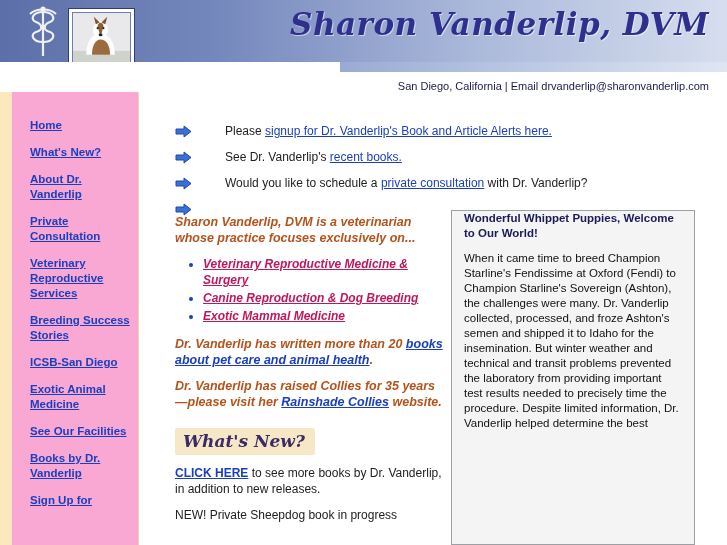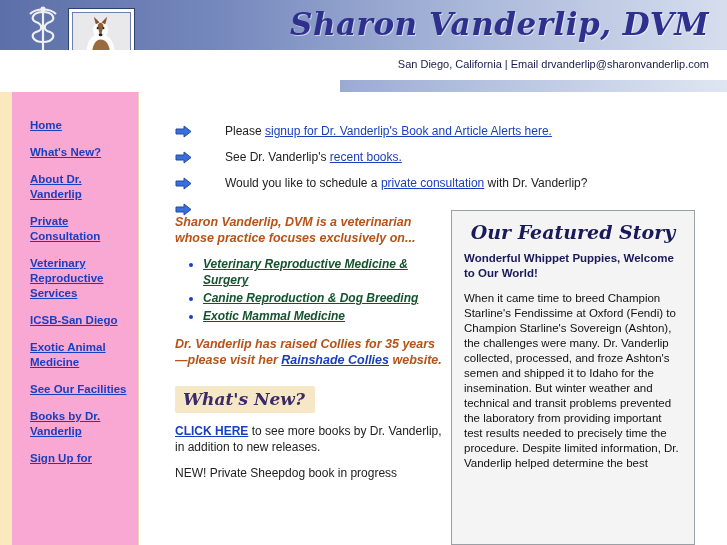--- a/index.html
+++ b/index.html
@@ -66,21 +66,21 @@
     font-style: italic;
     font-weight: bold;
     font-size: 31px;
     color: #2f2f8e;
     letter-spacing: 0.5px;
     text-shadow: 1px 1px 0 rgba(255,255,255,0.55);
     white-space: nowrap;
   }
   .contact-bar {
     position: absolute;
-    left: 0; top: 50px;
+    left: 0; top: 72px;
     width: 727px; height: 30px;
     background: #ffffff;
   }
   .contact-bar .inner {
     position: absolute;
     left: 0; top: 0;
     width: 727px; height: 30px;
     background: linear-gradient(to right, #ffffff 0%, #ffffff 100%);
   }
   .contact-text {
@@ -194,21 +194,21 @@
   }
   .spec-list li {
     font-weight: bold;
     font-style: italic;
     font-size: 12px;
     line-height: 16px;
     margin-bottom: 2px;
     color: #1a3fbe;
   }
   .spec-list li span {
-    color: #14532d;
+    color: #be185d;
     text-decoration: underline;
     cursor: pointer;
   }
   .orange-p {
     font-weight: bold;
     font-style: italic;
     color: #b5531b;
     font-size: 12.5px;
     line-height: 16px;
     margin: 0 0 10px 0;
@@ -329,20 +329,21 @@
   <div class="content">
 
     <div class="sidebar">
       <div class="sidebar-strip"></div>
       <div class="nav">
         <a class="nav-item">Home</a>
         <a class="nav-item">What's New?</a>
         <a class="nav-item">About Dr. Vanderlip</a>
         <a class="nav-item">Private Consultation</a>
         <a class="nav-item">Veterinary Reproductive Services</a>
+        <a class="nav-item">Breeding Success Stories</a>
         <a class="nav-item">ICSB-San Diego</a>
         <a class="nav-item">Exotic Animal Medicine</a>
         <a class="nav-item">See Our Facilities</a>
         <a class="nav-item">Books by Dr. Vanderlip</a>
         <a class="nav-item">Sign Up for</a>
       </div>
     </div>
 
     <div class="main">
 
@@ -387,31 +388,31 @@
 
       <div class="left-col">
         <p class="intro">Sharon Vanderlip, DVM is a veterinarian whose practice focuses exclusively on...</p>
 
         <ul class="spec-list">
           <li><span>Veterinary Reproductive Medicine &amp; Surgery</span></li>
           <li><span>Canine Reproduction &amp; Dog Breeding</span></li>
           <li><span>Exotic Mammal Medicine</span></li>
         </ul>
 
+        <p class="orange-p"><span>Dr. Vanderlip has written more than 20 </span><a>books about pet care and animal health</a><span>.</span></p>
 
         <p class="orange-p"><span>Dr. Vanderlip has raised Collies for 35 years—please visit her </span><a>Rainshade Collies</a><span> website.</span></p>
 
         <div class="whatsnew-title">What's New?</div>
 
         <p class="body-p"><a>CLICK HERE</a><span> to see more books by Dr. Vanderlip, in addition to new releases.</span></p>
 
         <p class="body-p">NEW! Private Sheepdog book in progress</p>
       </div>
 
       <div class="featured">
-        <div class="featured-head">Our Featured Story</div>
         <div class="featured-sub">Wonderful Whippet Puppies, Welcome to Our World!</div>
         <div class="featured-body">When it came time to breed Champion Starline's Fendissime at Oxford (Fendi) to Champion Starline's Sovereign (Ashton), the challenges were many. Dr. Vanderlip collected, processed, and froze Ashton's semen and shipped it to Idaho for the insemination. But winter weather and technical and transit problems prevented the laboratory from providing important  test results needed to precisely time the procedure. Despite limited information, Dr. Vanderlip helped determine the best</div>
       </div>
 
     </div>
   </div>
 </div>
 
 </body></html>

